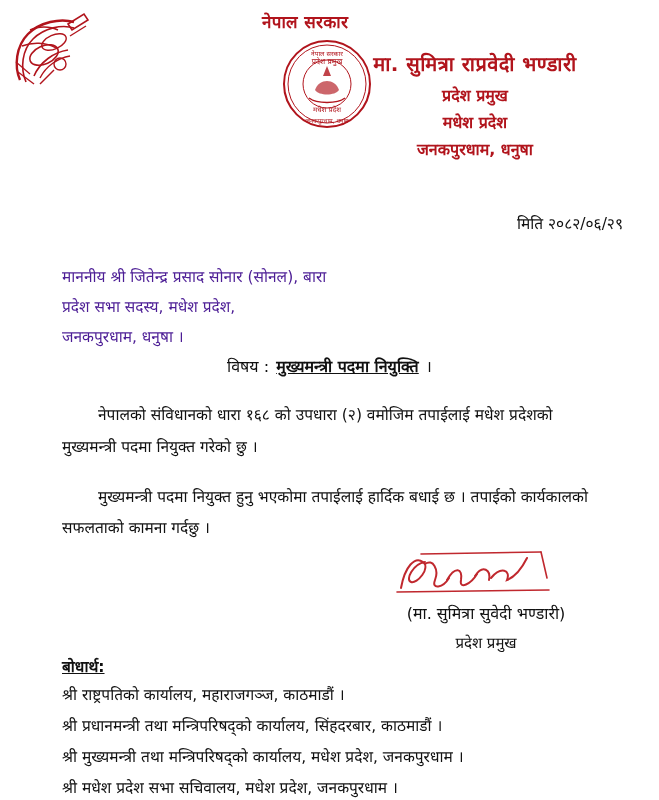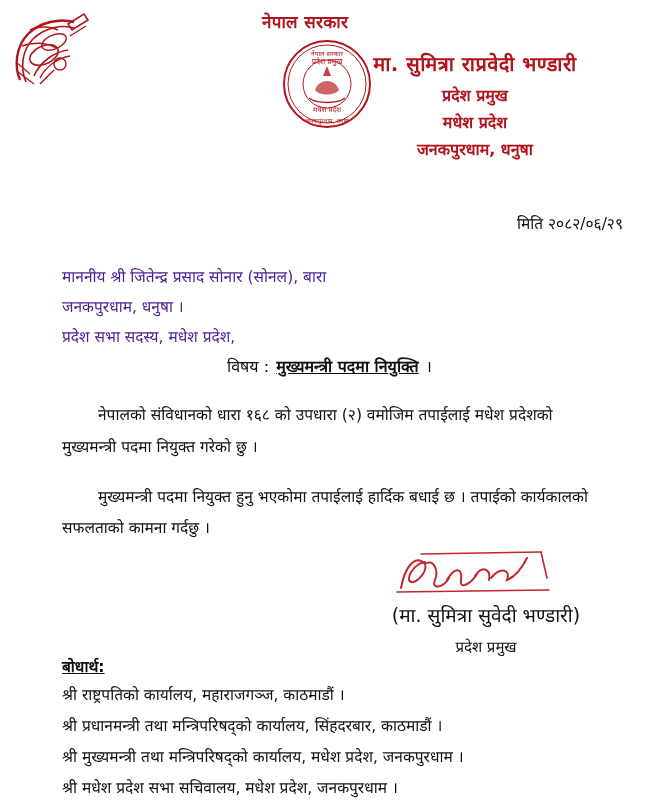--- a/index.html
+++ b/index.html
@@ -145,21 +145,21 @@
     top: 548px;
     width: 230px;
     text-align: center;
   }
   .sig-mark {
     height: 52px;
     position: relative;
   }
   .sig-mark svg { position: absolute; left: 20px; top: 0; }
   .sig-name {
-    font-size: 19px;
+    font-size: 16px;
     margin-top: 2px;
   }
   .sig-title {
     font-size: 15px;
     margin-top: 8px;
   }
 
   
   .cc {
     position: absolute;
@@ -235,22 +235,22 @@
     </div>
   </div>
 
   <div class="date-row">
     <span>मिति</span>
     <span>२०८२/०६/२९</span>
   </div>
 
   <div class="address">
     <div>माननीय श्री जितेन्द्र प्रसाद सोनार (सोनल), बारा</div>
+    <div>प्रदेश सभा सदस्य, मधेश प्रदेश,</div>
     <div>जनकपुरधाम, धनुषा ।</div>
-    <div>प्रदेश सभा सदस्य, मधेश प्रदेश,</div>
   </div>
 
   <div class="subject">
     <span class="lbl">विषय :</span>
     <span class="val">मुख्यमन्त्री पदमा नियुक्ति</span>
     <span class="lbl">।</span>
   </div>
 
   <div class="body">
     <p>नेपालको संविधानको धारा १६८ को उपधारा (२) वमोजिम तपाईलाई मधेश प्रदेशको मुख्यमन्त्री पदमा नियुक्त गरेको छु ।</p>

